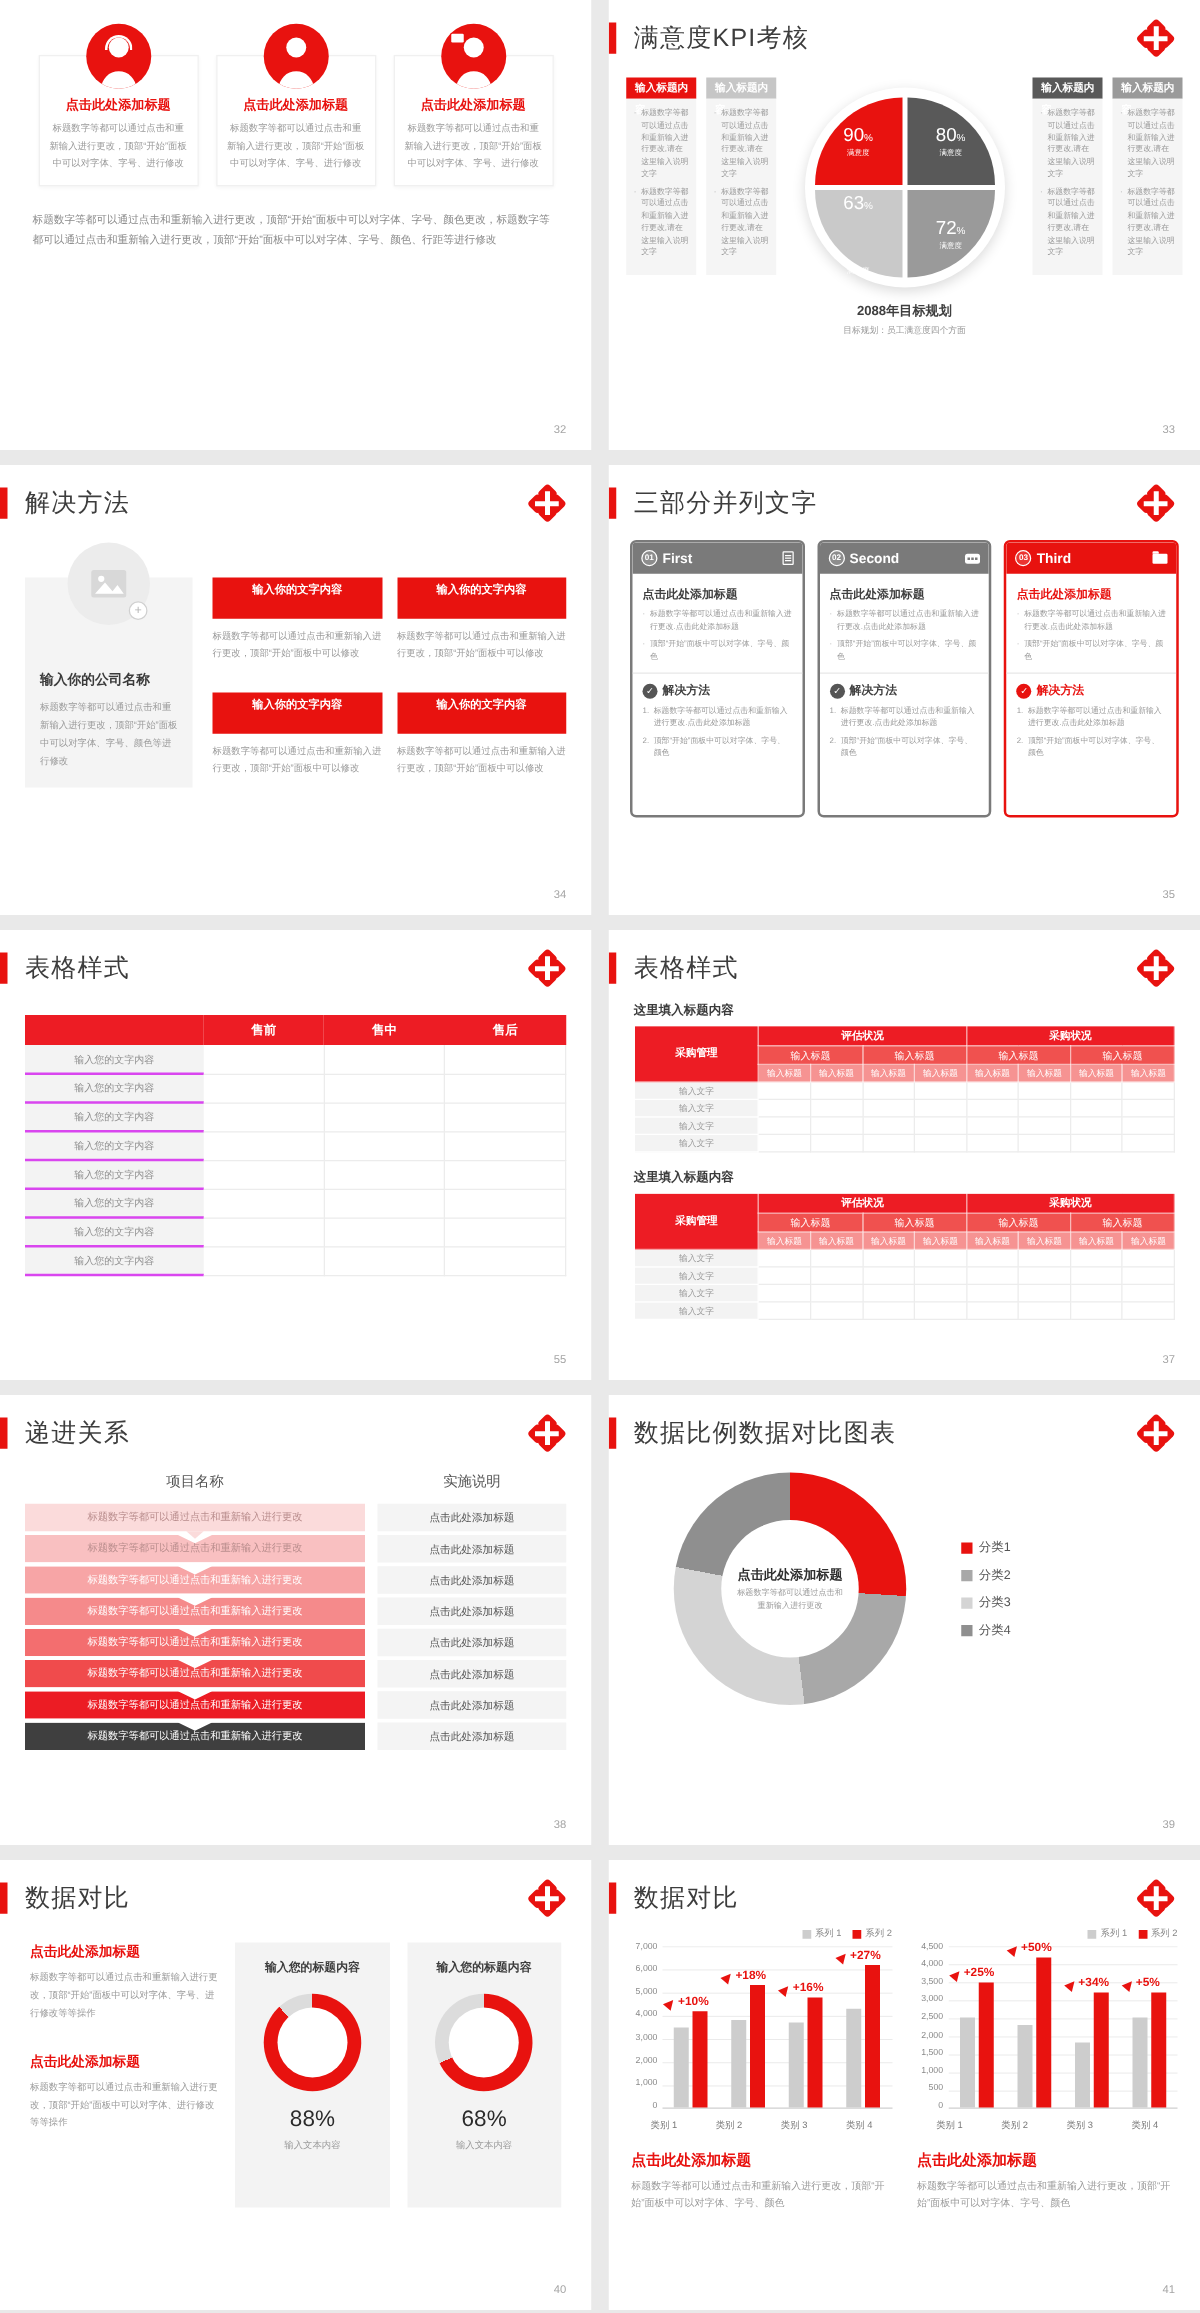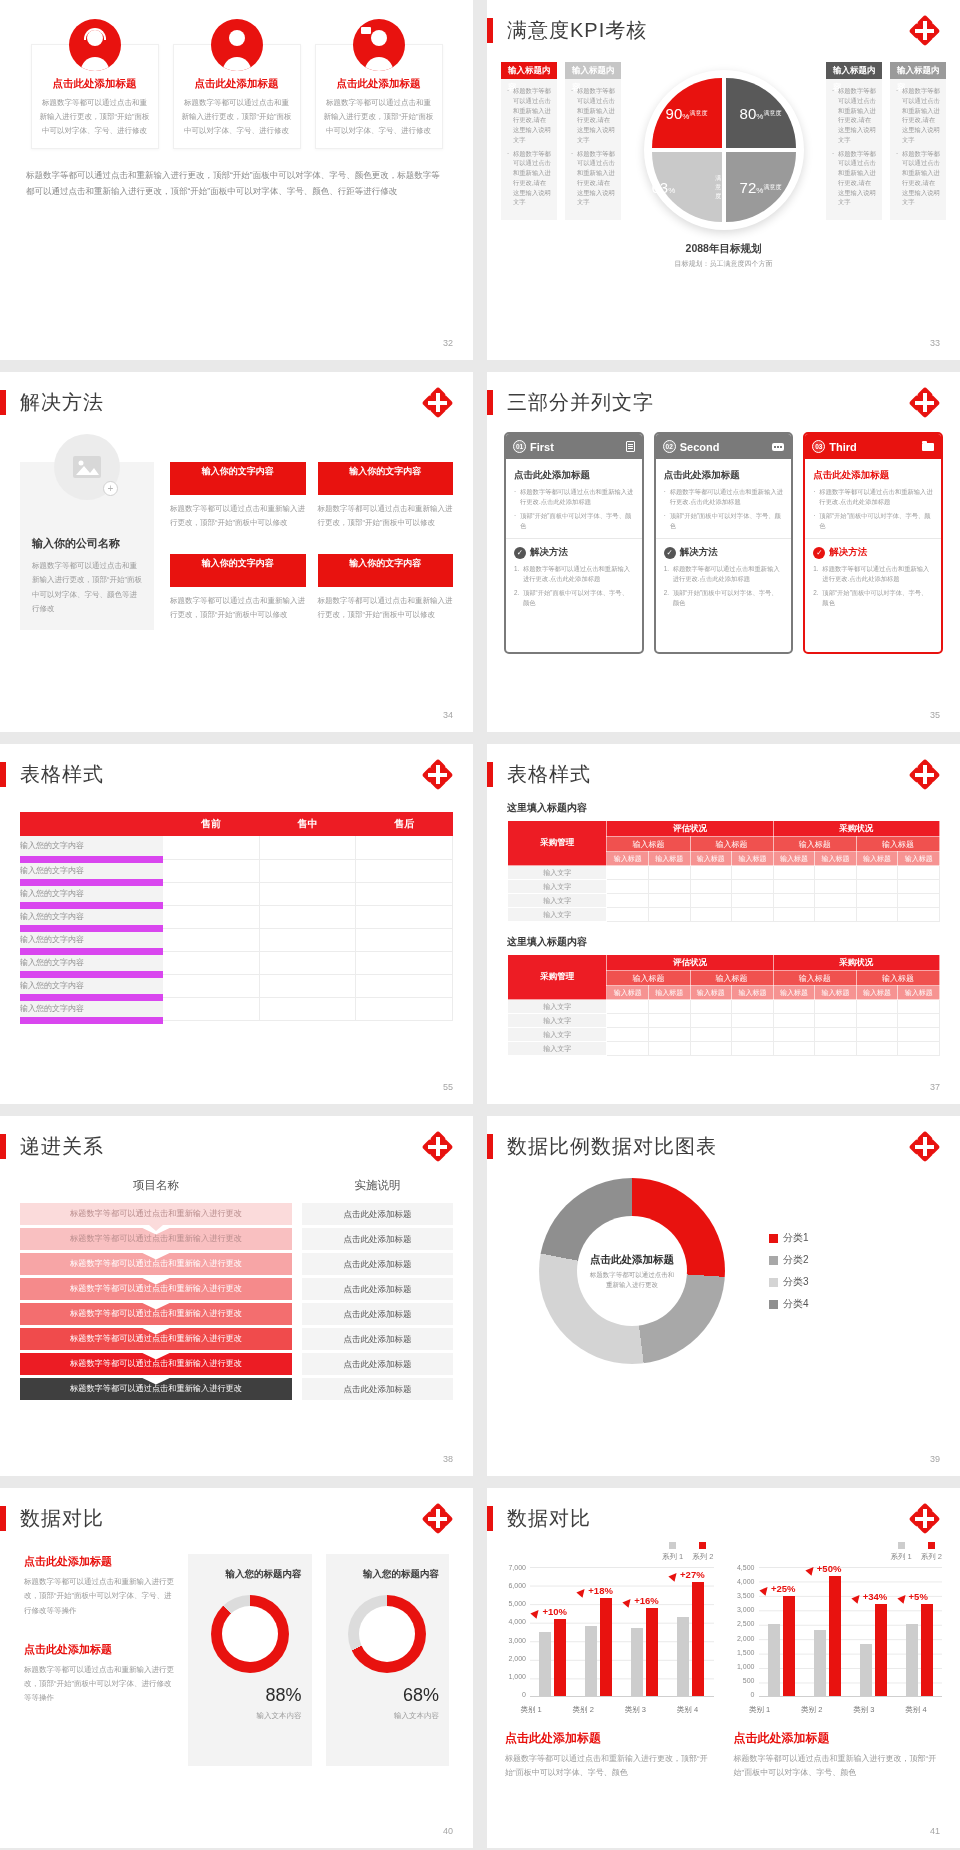--- a/index.html
+++ b/index.html
@@ -38,21 +38,21 @@
   .kpi { display:flex; padding:0 14px; margin-top:10px; }
   .kcol { width:120px; display:flex; flex-direction:row; gap:8px; margin-top:8px; }
   .kbox-h { height:17px; line-height:17px; padding-left:7px; color:#fff; font-size:8.5px; font-weight:bold; }
   .kbox-b { background:#f5f5f5; padding:7px 6px 9px; }
   .kbox-b li { list-style:none; font-size:6.3px; color:#9a9a9a; line-height:1.55; margin-bottom:4px; padding-left:6px; position:relative; }
   .kbox-b li::before { content:'·'; position:absolute; left:0; color:#9a9a9a; }
   .kcenter { flex:1; display:flex; flex-direction:column; align-items:center; }
   .piewrap { width:160px; height:160px; background:#fff; border-radius:50%; box-shadow:0 3px 10px rgba(0,0,0,.15);
              display:grid; grid-template-columns:70px 70px; grid-template-rows:70px 70px; gap:4px;
              padding:8px; margin-top:16px; }
-  .quad { display:flex; flex-direction:row; align-items:center; justify-content:center; color:#fff; }
+  .quad { display:flex; flex-direction:column; align-items:center; justify-content:center; color:#fff; }
   .quad.q1 { border-radius:100% 0 0 0; } .quad.q2 { border-radius:0 100% 0 0; }
   .quad.q3 { border-radius:0 0 0 100%; } .quad.q4 { border-radius:0 0 100% 0; }
   .qv { font-size:15px; } .qv .qu { font-size:8px; }
   .ql { font-size:6px; margin-top:1px; }
   .kcap { font-size:10.5px; font-weight:bold; color:#3f3f3f; margin-top:12px; }
   .ksub { font-size:7px; color:#9a9a9a; margin-top:3px; }
 
   
   .intern { display:flex; padding:0 20px; margin-top:46px; }
   .company { width:134px; background:#f4f4f4; margin-right:16px; padding:0 12px 14px; text-align:left; }
@@ -94,21 +94,21 @@
   .sol b { font-size:9.5px; color:#3f3f3f; }
   .tcard.red .sol b { color:#e8120f; }
   .tc-body ol { counter-reset:s; }
   .tc-body ol li::before { content:counter(s)'.'; counter-increment:s; font-size:6.3px; }
   .tc-body ol li { padding-left:9px; }
 
   
   .t36 { width:433px; margin:24px 20px 0; border-collapse:collapse; }
   .t36 th { background:#ed1c24; color:#fff; font-size:10px; height:24px; font-weight:bold; }
   .t36 td { height:23px; border-bottom:1px solid #ececec; border-right:1px solid #ececec; }
-  .t36 td.lbl { background:#f3f3f3; color:#8f8f8f; font-size:8px; text-align:left; border-bottom:7px solid #d946ef; border-right:none; width:33%; }
+  .t36 td.lbl { background:#f3f3f3; color:#8f8f8f; font-size:8px; text-align:center; border-bottom:2px solid #d946ef; border-right:none; width:33%; }
   .cap37 { font-size:10px; font-weight:bold; color:#3b3b3b; margin:13px 20px 5px; }
   .t37 { width:433px; margin:0 20px; border-collapse:collapse; }
   .t37 td { border:1px solid rgba(255,255,255,.6); text-align:center; }
   .t37 .h1 td { background:#ed1c24; color:#fff; font-size:8.5px; font-weight:bold; height:16px; }
   .t37 td.corner { background:#ed1c24; color:#fff; font-size:8.5px; font-weight:bold; width:23%; }
   .t37 .h2 td { background:#f0514f; color:#fff; font-size:8px; height:15px; }
   .t37 .h3 td { background:#f69392; color:#fff; font-size:7px; height:14px; }
   .t37 .bd td { background:#fff; border:1px solid #ececec; height:14px; }
   .t37 .bd td.lbl { background:#f3f3f3; color:#999; font-size:7px; border:1px solid #fff; }
 
@@ -137,32 +137,32 @@
   .dlegend .li { display:flex; align-items:center; gap:5px; margin:8px 0; }
   .lsq { width:9px; height:9px; }
   .dlegend .lt { font-size:10px; color:#555; }
 
   
   .cmp { display:flex; padding:0 24px; margin-top:22px; gap:14px; }
   .cmp-left { width:154px; }
   .cmp-left h3 { font-size:11px; color:#e8120f; margin-bottom:6px; }
   .cmp-left p { font-size:7.5px; color:#9a9a9a; line-height:1.9; }
   .cmp-left .blk2 { margin-top:24px; }
-  .gcard { width:126px; background:#f3f3f3; padding:14px 10px 12px; text-align:right; height:212px; }
+  .gcard { width:126px; background:#f3f3f3; padding:14px 10px 12px; text-align:center; height:212px; }
   .gcard h4 { font-size:9.5px; color:#3d3d3d; }
   .gauge { width:78px; height:78px; border-radius:50%; margin:14px auto 0; position:relative; }
   .ghole { position:absolute; top:11px; left:11px; width:56px; height:56px; border-radius:50%; background:#fff; }
   .gval { font-size:18px; color:#2b2b2b; margin-top:12px; }
   .gcap { font-size:7.5px; color:#9a9a9a; margin-top:5px; }
 
   
   .charts { display:flex; gap:20px; padding:0 18px; margin-top:10px; }
   .cblock { width:209px; }
   .legend { display:flex; justify-content:flex-end; gap:9px; font-size:7.5px; color:#888; margin-bottom:5px; }
-  .legend .li { display:flex; align-items:center; gap:3px;flex-direction:column; }
+  .legend .li { display:flex; align-items:center; gap:3px; }
   .sq { width:7px; height:7px; }
   .plotrow { display:flex; }
   .yaxis { width:25px; height:134px; display:flex; flex-direction:column; justify-content:space-between;
            font-size:7px; color:#8a8a8a; text-align:right; padding-right:4px; transform:translateY(-3px); }
   .plot { flex:1; height:130px; border-bottom:1px solid #cfcfcf; display:flex; justify-content:space-around;
           align-items:flex-end; background-image:linear-gradient(to bottom,#e9e9e9 1px,transparent 1px); }
   .grid7 { background-size:100% 18.57px; }
   .grid9 { background-size:100% 14.44px; }
   .bargroup { display:flex; align-items:flex-end; gap:3px; height:100%; }
   .bar { width:12px; }

